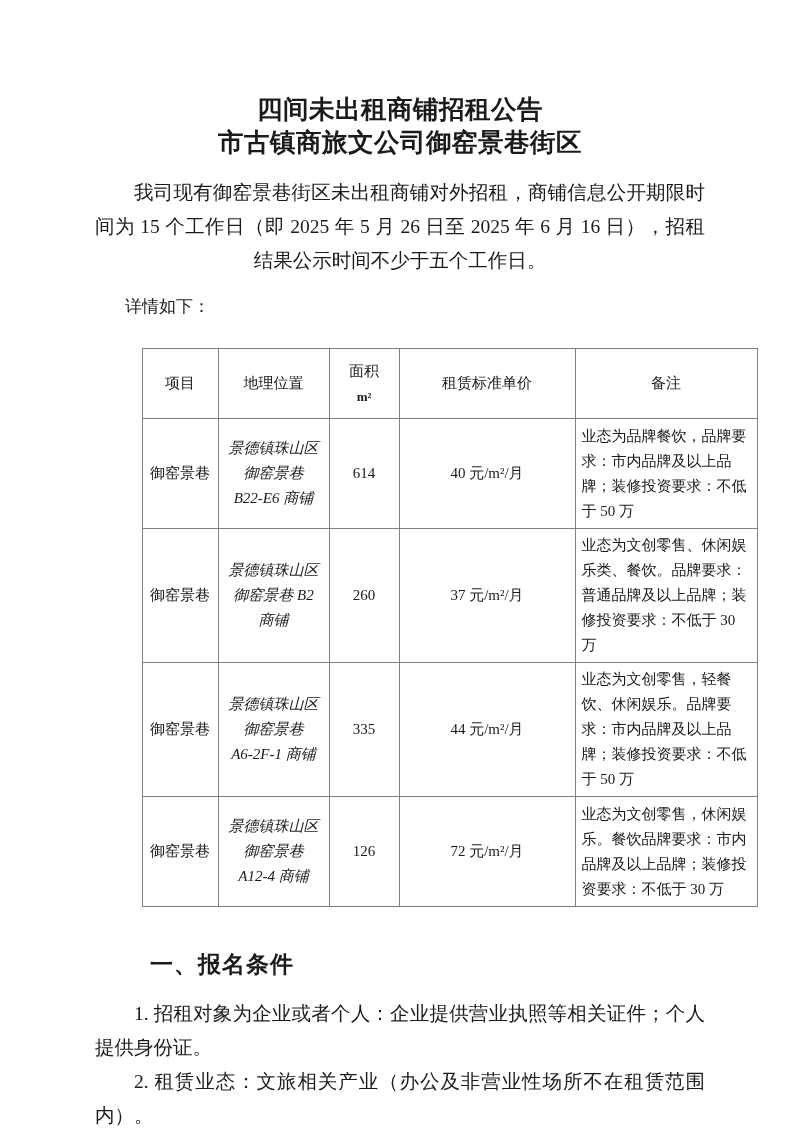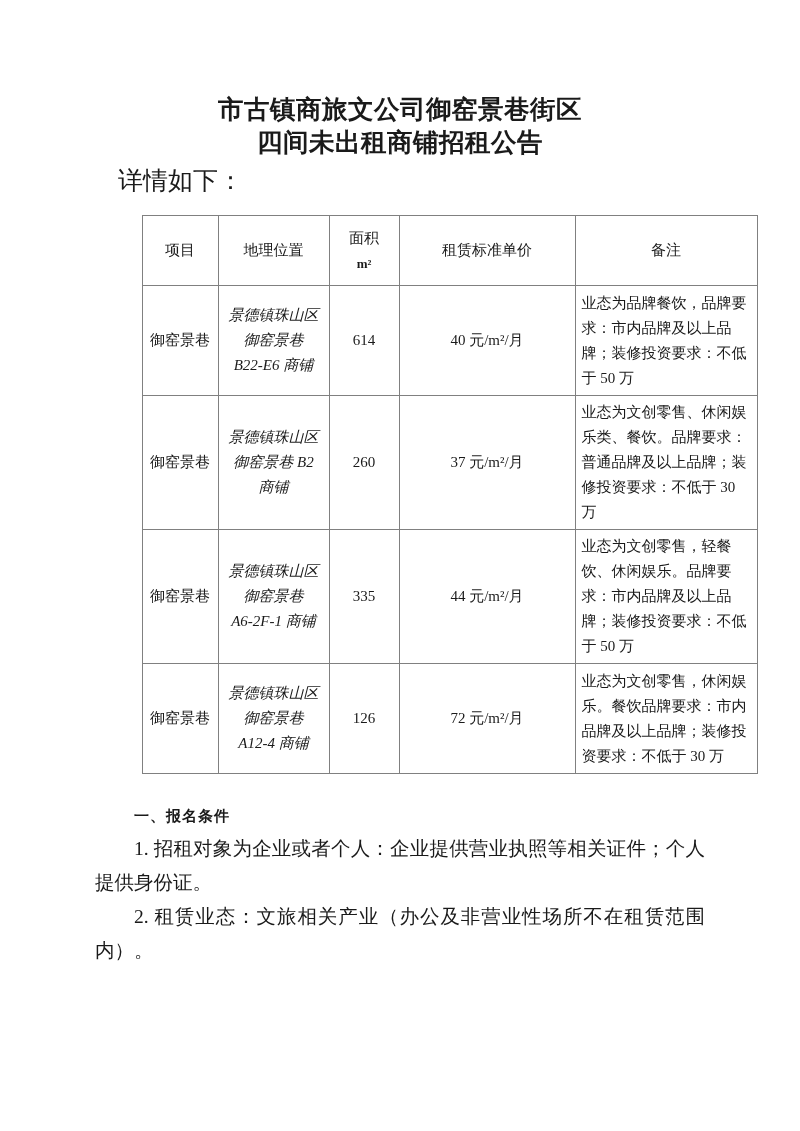--- a/index.html
+++ b/index.html
@@ -45,23 +45,23 @@
     text-align: justify;
     text-align-last: center;
     text-indent: 0;
   }
   .intro-inner {
     display: block;
     text-indent: 39px;
     text-align: justify;
   }
   .detail-line {
-    margin: 0;
+    margin: 7px;
     padding: 6px 0 0 118px;
-    font-size: 25px;
+    font-size: 17px;
     line-height: 31px;
   }
 
   
   .table-wrap {
     padding: 19px 0 0 0;
     display: flex;
     justify-content: center;
   }
   table.rent-table {
@@ -107,45 +107,48 @@
   td.c-price  { text-align: center; }
   td.c-remark { text-align: left; line-height: 24px; padding-left: 8px; padding-right: 4px; }
 
   
   .section {
     padding: 26px 95px 0 95px;
     font-size: 19.5px;
     line-height: 34px;
   }
   .section h2 {
-    margin: 0;
-    font-size: 15px;
+    margin: 16px;
+    font-size: 23px;
     line-height: 32px;
     font-weight: bold;
     text-indent: 39px;
     letter-spacing: 1px;
   }
   .section p {
     margin: 0;
     font-size: 19.5px;
     line-height: 34px;
     text-indent: 39px;
     text-align: justify;
   }
 </style>
 </head>
 <body>
 
 <div class="page">
 
   <h1 class="doc-title">
+    <span class="t-line">四间未出租商铺招租公告</span>
     <span class="t-line">市古镇商旅文公司御窑景巷街区</span>
-    <span class="t-line">四间未出租商铺招租公告</span>
   </h1>
 
+  <div class="intro">
+    <span class="intro-inner">我司现有御窑景巷街区未出租商铺对外招租，商铺信息公开期限时间为 15 个工作日（即 2025 年 5 月 26 日至 2025 年 6 月 16 日），招租结果公示时间不少于五个工作日。</span>
+  </div>
 
   <div class="detail-line">详情如下：</div>
 
   <div class="table-wrap">
     <table class="rent-table">
       <thead>
         <tr>
           <td class="col-item">项目</td>
           <td class="col-loc">地理位置</td>
           <td class="col-area hdr-area">

